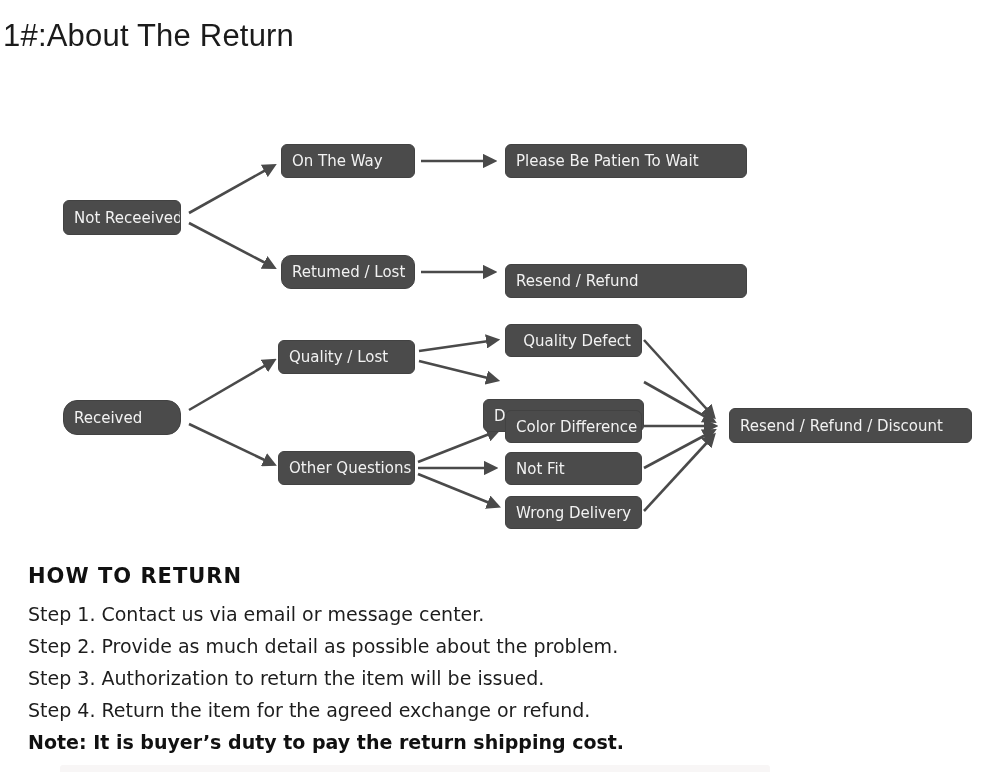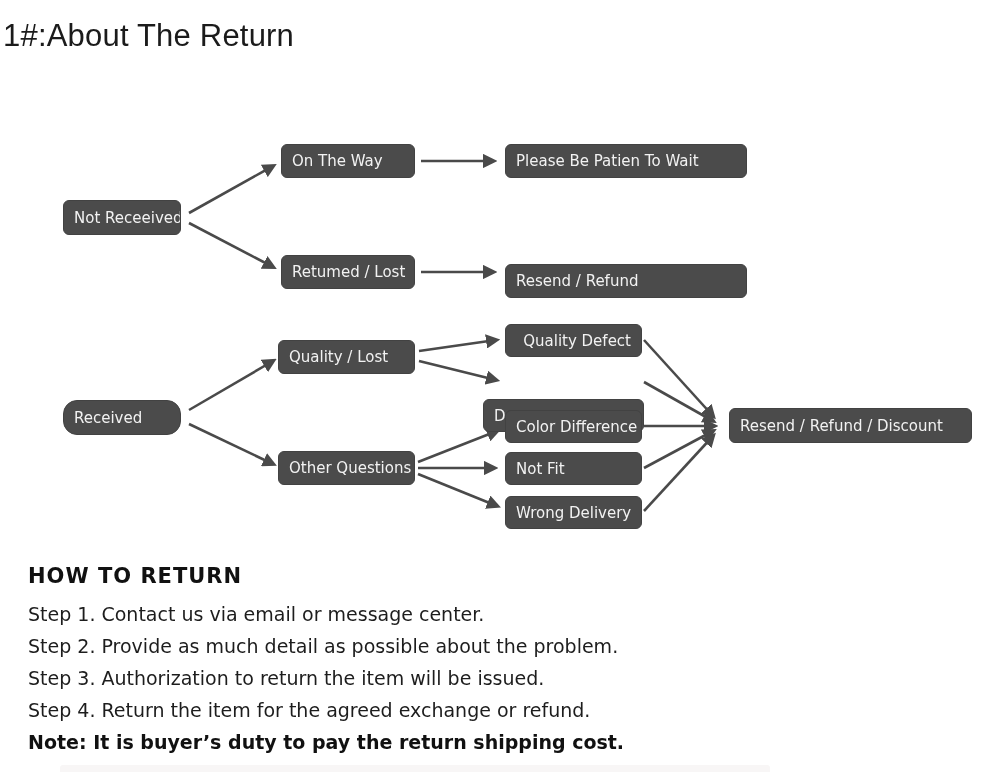--- a/index.html
+++ b/index.html
@@ -111,21 +111,21 @@
         <line x1="644" y1="511" x2="713" y2="436" marker-end="url(#ah)"></line>
       </g>
     </svg>
 
     <div class="fbox" style="left:63px; top:200px; width:118px; height:35px;">
       <span>Not Receeived</span>
     </div>
     <div class="fbox" style="left:281px; top:144px; width:134px; height:34px;">
       <span>On The Way</span>
     </div>
-    <div class="fbox" style="left:281px; top:255px; width:134px; height:34px;">
+    <div class="fbox" style="left:281px; top:255px; width:134px; height:34px;border-radius:10px;">
       <span>Retumed / Lost</span>
     </div>
     <div class="fbox" style="left:505px; top:144px; width:242px; height:34px;">
       <span>Please Be Patien To Wait</span>
     </div>
     <div class="fbox" style="left:505px; top:264px; width:242px; height:34px;">
       <span>Resend / Refund</span>
     </div>
     <div class="fbox" style="left:63px; top:400px; width:118px; height:35px;border-radius:14px;">
       <span>Received</span>

